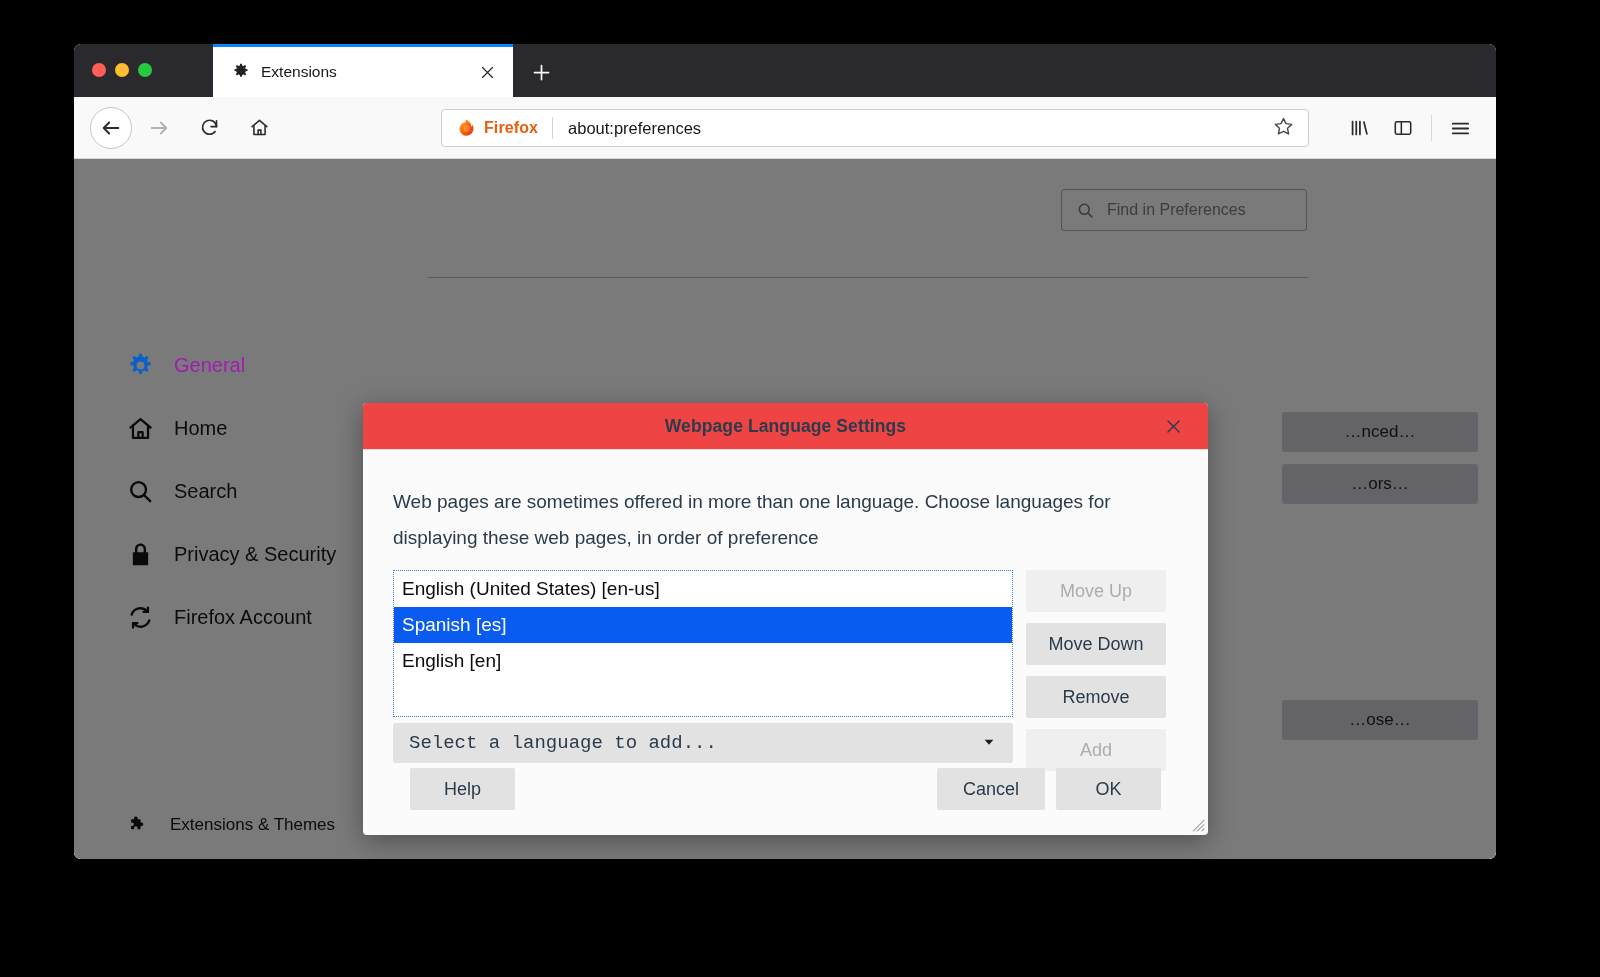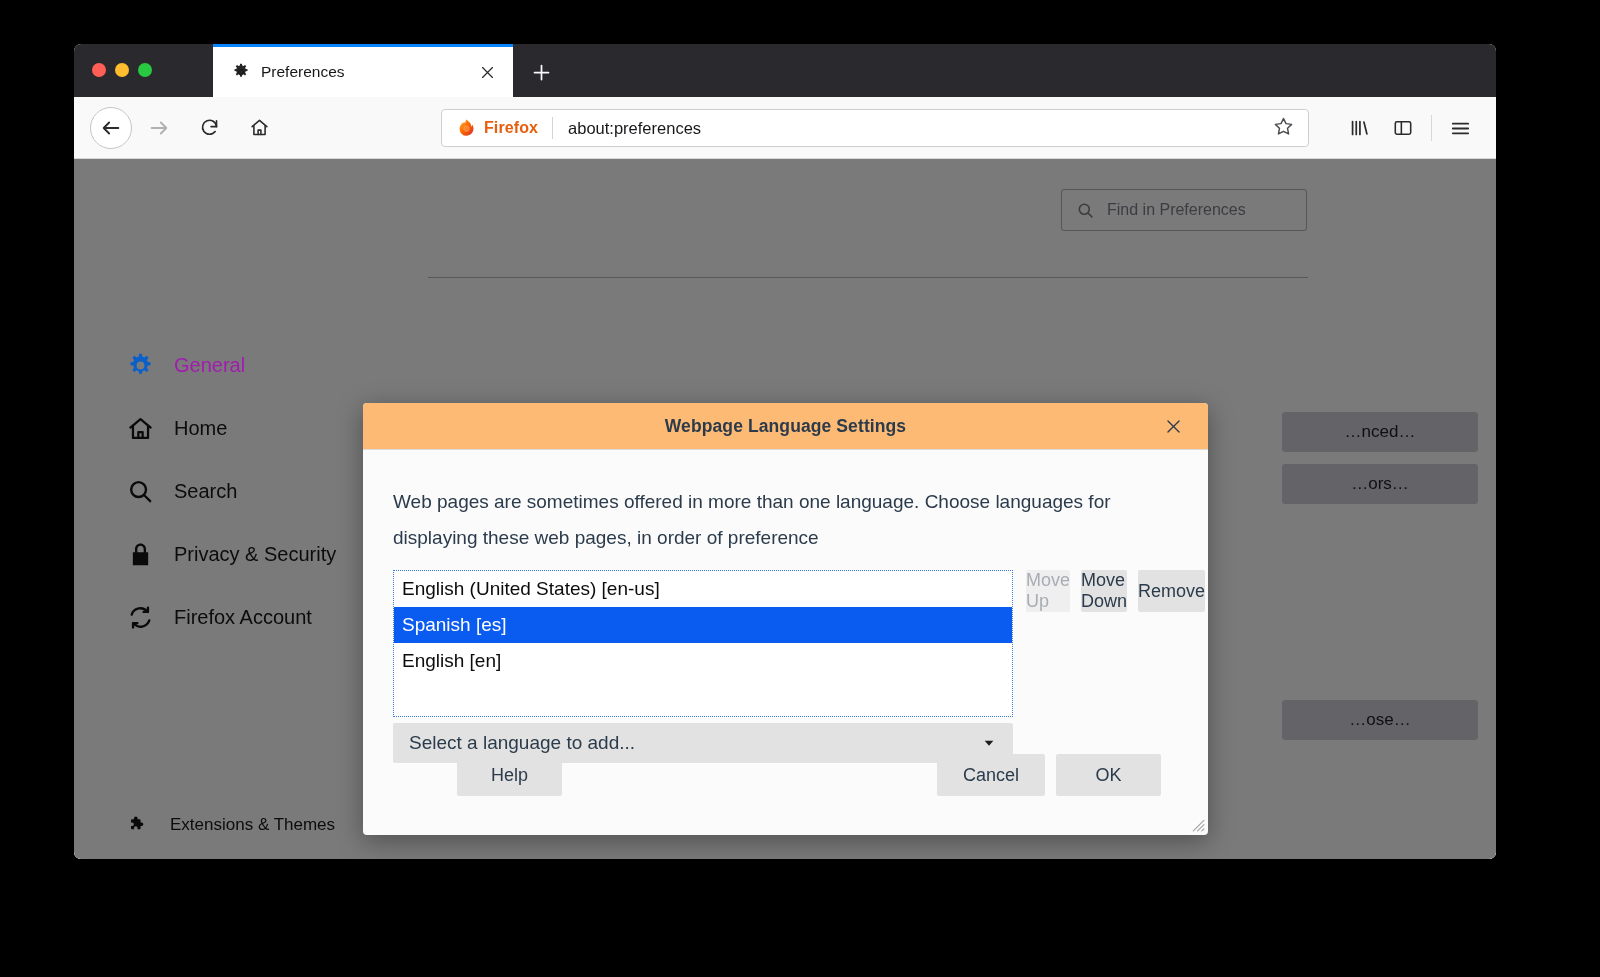--- a/index.html
+++ b/index.html
@@ -229,21 +229,21 @@
     width: 845px; height: 432px;
     background: #fbfbfb;
     border-radius: 4px;
     box-shadow: 0 6px 26px rgba(0,0,0,0.35);
     z-index: 20;
     display: flex; flex-direction: column;
     overflow: hidden;
   }
   #dialog-titlebar {
     height: 47px;
-    background: #fdba74;
+    background: #ef4444;
     border-bottom: 1px solid #dcdcdc;
     display: flex; align-items: center;
     position: relative;
   }
   #dialog-title {
     flex: 1 1 auto; text-align: center;
     font-size: 17.5px; font-weight: bold; color: #2b3b4b;
     letter-spacing: 0.1px;
   }
   #dialog-close-icon {
@@ -287,45 +287,45 @@
     background: #0a5bf0;
     color: #fff;
   }
   #language-select {
     margin-top: 6px;
     height: 40px;
     background: #e2e2e2;
     border-radius: 2px;
     display: flex; align-items: center;
     padding: 0 14px 0 16px;
-    font-size: 19px; color: #2b3b4b;
+    font-size: 19px; color: #2b3b4b; font-family: Liberation Mono, monospace;
   }
   #language-select-label { flex: 1 1 auto; }
   #select-chevron-icon { width: 18px; height: 18px; color: #1d1d20; }
 
   #dialog-right {
     width: 140px;
-    display: flex; 
+    display: flex; flex-direction: column;
     gap: 11px;
   }
   .side-button {
     height: 42px;
     background: #e2e2e2;
     border-radius: 2px;
     display: flex; align-items: center; justify-content: center;
     font-size: 18px; color: #2b3b4b;
   }
   .side-button.disabled { background: #efefef; color: #a9adb3; }
 
   #dialog-footer {
     position: absolute;
-    left: 0; right: 0; bottom: 16px;
+    left: 0; right: 0; bottom: 2px;
     height: 88px;
     padding: 0 47px;
-    display: flex; align-items: center; margin-left: 47px;
+    display: flex; align-items: center;
   }
   .footer-button {
     height: 42px;
     background: #e2e2e2;
     border-radius: 2px;
     display: flex; align-items: center; justify-content: center;
     font-size: 18px; color: #2b3b4b;
   }
   #help-button   { width: 105px; }
   #footer-spacer { flex: 1 1 auto; }
@@ -351,21 +351,21 @@
       <div class="traffic-dot tl-max"></div>
     </div>
 
     <div id="active-tab">
       <span class="tab-favicon">
         <svg viewBox="0 0 24 24" width="20" height="20" fill="#1a1a1c">
           <path d="M12 8.4a3.6 3.6 0 100 7.2 3.6 3.6 0 000-7.2zm0 5.4a1.8 1.8 0 110-3.6 1.8 1.8 0 010 3.6z"></path>
           <path d="M13.05 2h-2.1l-.34 2.2a8 8 0 00-1.6.66L7.2 3.55 5.72 5.03l1.3 1.8a8 8 0 00-.67 1.6L4.15 8.78v2.1l2.2.34c.15.57.38 1.1.67 1.6l-1.3 1.81 1.48 1.48 1.81-1.3c.5.29 1.03.52 1.6.67l.34 2.2h2.1l.34-2.2c.57-.15 1.1-.38 1.6-.67l1.81 1.3 1.48-1.48-1.3-1.81c.29-.5.52-1.03.67-1.6l2.2-.34v-2.1l-2.2-.34a8 8 0 00-.67-1.6l1.3-1.81-1.48-1.48-1.81 1.3a8 8 0 00-1.6-.66L13.05 2z" opacity="0.95"></path>
         </svg>
       </span>
-      <span class="tab-title">Preferences</span>
+      <span class="tab-title">Extensions</span>
       <span id="tab-close-icon">
         <svg viewBox="0 0 24 24" width="17" height="17" stroke="currentColor" stroke-width="1.7" fill="none" stroke-linecap="round">
           <path d="M5 5l14 14M19 5L5 19"></path>
         </svg>
       </span>
     </div>
 
     <div id="new-tab-button">
       <svg viewBox="0 0 24 24" width="21" height="21" stroke="currentColor" stroke-width="2" fill="none" stroke-linecap="round">
         <path d="M12 4v16M4 12h16"></path>

